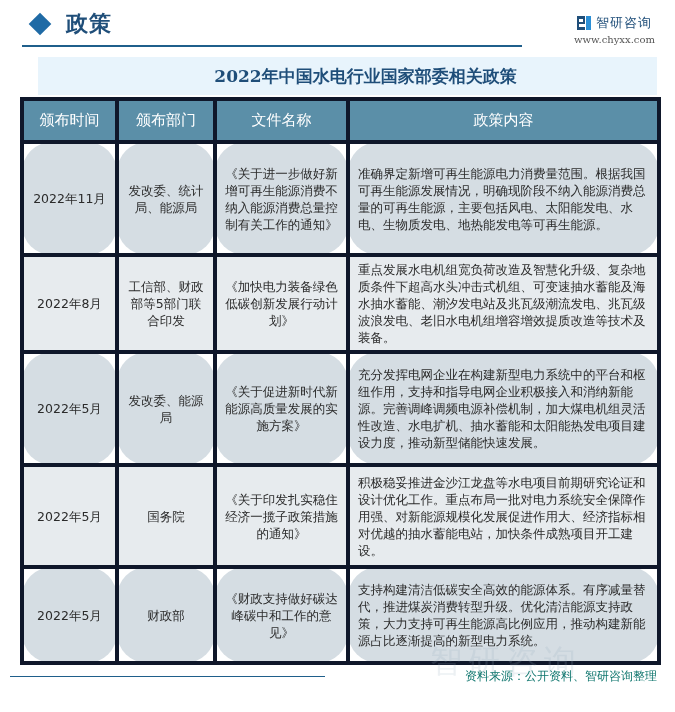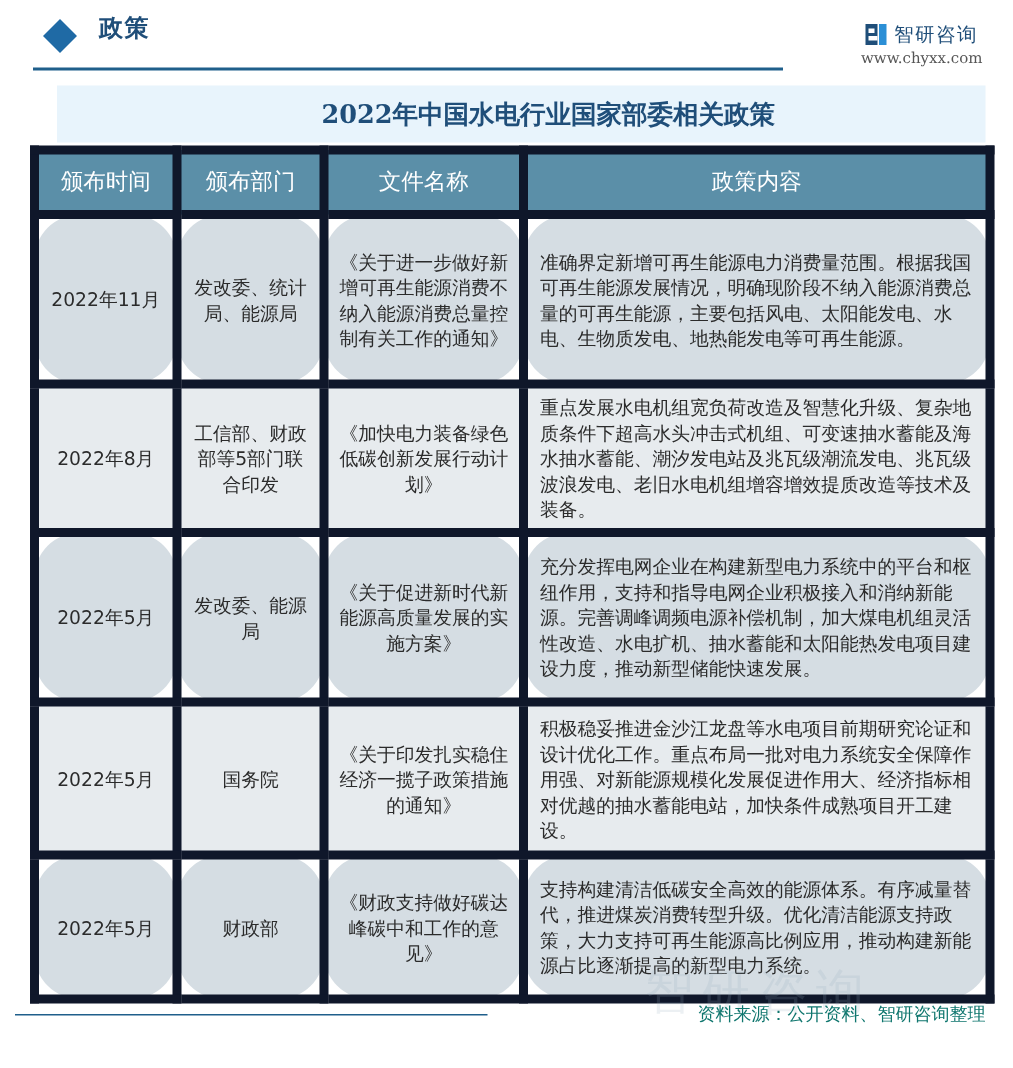--- a/index.html
+++ b/index.html
@@ -1,36 +1,36 @@
 <!DOCTYPE html>
 <html><head>
   <meta charset="utf-8">
   <style>
     * { box-sizing: border-box; margin: 0; padding: 0; }
     html, body { width: 675px; height: 712px; background: #ffffff; overflow: hidden; }
     body { position: relative; font-family: "DejaVu Sans", "Liberation Sans", sans-serif; color: #333; }
 
     .header { position: absolute; left: 0; top: 0; width: 675px; height: 48px; }
     .diamond { position: absolute; left: 32px; top: 16px; width: 16px; height: 16px; background: #1f6aa5; transform: rotate(45deg); }
-    .section-title { position: absolute; left: 66px; top: 9px; font-family: "DejaVu Serif", "Liberation Serif", serif; font-size: 16px; font-weight: bold; color: #1f4e79; letter-spacing: 1px; }
+    .section-title { position: absolute; left: 66px; top: 9px; font-family: "DejaVu Serif", "Liberation Serif", serif; font-size: 22px; font-weight: bold; color: #1f4e79; letter-spacing: 1px; }
     .header-rule { position: absolute; left: 22px; top: 45px; width: 500px; height: 2px; background: #1f5f8b; }
     .brand { position: absolute; left: 577px; top: 14px; display: flex; align-items: center; gap: 5px; }
     .brand-logo { width: 14px; height: 14px; position: relative; }
     .brand-logo .a { position: absolute; left: 0; top: 0; width: 8px; height: 14px; background: #1f4e79; }
     .brand-logo .b { position: absolute; left: 9px; top: 0; width: 5px; height: 14px; background: #2b8fd6; }
     .brand-logo .c { position: absolute; left: 2px; top: 3px; width: 4px; height: 3px; background: #fff; }
     .brand-logo .d { position: absolute; left: 2px; top: 8px; width: 6px; height: 3px; background: #fff; }
     .brand-name { font-size: 13px; color: #1f4e79; letter-spacing: 1px; }
     .brand-url { position: absolute; left: 574px; top: 34px; font-family: "DejaVu Serif", "Liberation Serif", serif; font-size: 10px; color: #555; text-align: right; }
 
     .title-bar { position: absolute; left: 38px; top: 57px; width: 619px; height: 38px; background: #e8f4fc; display: flex; align-items: center; justify-content: center; padding-left: 36px; }
     .table-title { font-family: "DejaVu Serif", "Liberation Serif", serif; font-size: 17px; font-weight: bold; color: #1f4e79; }
 
     table.policy { position: absolute; left: 20px; top: 97px; width: 637px; border-collapse: collapse; table-layout: fixed; }
-    table.policy th, table.policy td { border: 6px solid #0f172a; }
+    table.policy th, table.policy td { border: 4px solid #0f172a; }
     table.policy th { background: #5b8fa8; color: #ffffff; font-family: "DejaVu Serif", "Liberation Serif", serif; font-weight: normal; font-size: 15px; height: 43px; text-align: center; }
     table.policy td { font-size: 12.5px; line-height: 17px; color: #2b2b2b; text-align: center; vertical-align: middle; padding: 4px 6px; }
     table.policy td.content { text-align: left; padding: 4px 8px; }
     tr.odd td { background: #d5dde3; border-radius: 30px; }
     tr.even td { background: #e7ebee; margin-top: 30px; }
 
     .footer-rule { position: absolute; left: 10px; top: 676px; width: 315px; height: 1px; background: #1f5f8b; }
     .source { position: absolute; right: 18px; top: 668px; font-size: 12px; color: #0f766e; }
     .slogan { position: absolute; left: 12px; top: 685px; font-size: 12px; color: #1f4e79; margin-top: 44px; }
     .watermark { position: absolute; left: 430px; top: 640px; font-size: 32px; color: rgba(150,170,190,0.18); letter-spacing: 6px; pointer-events: none; }

